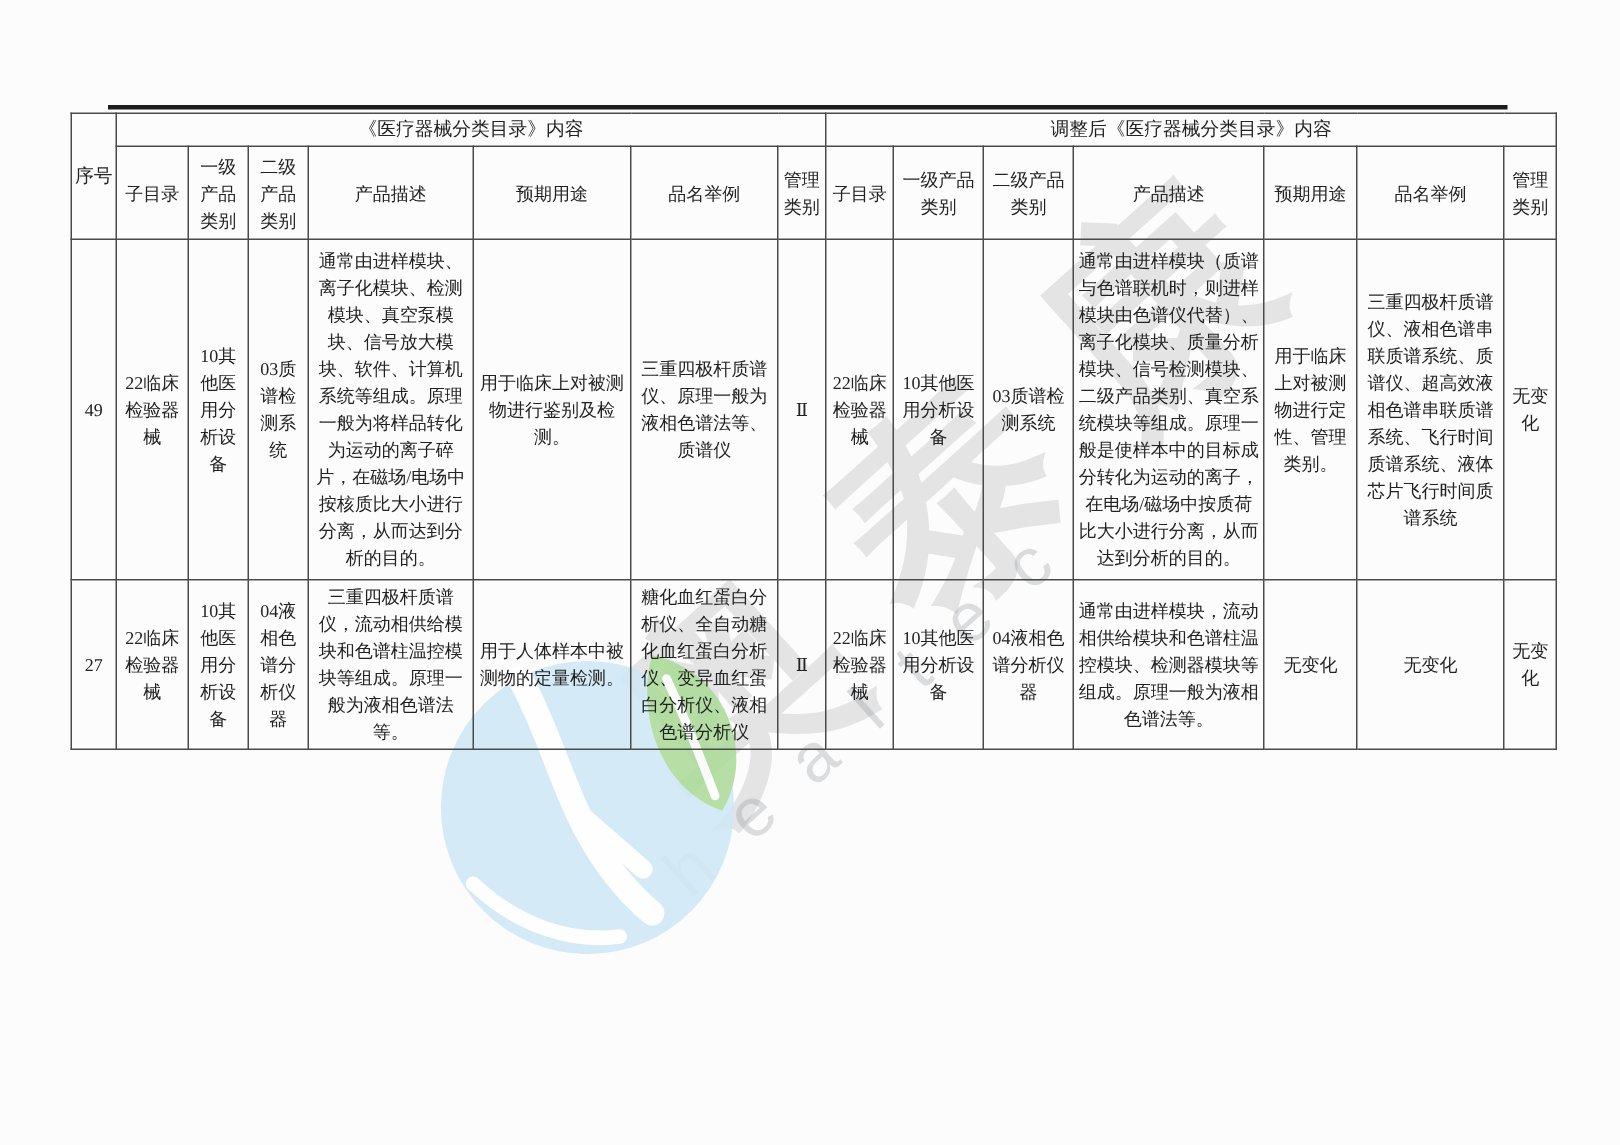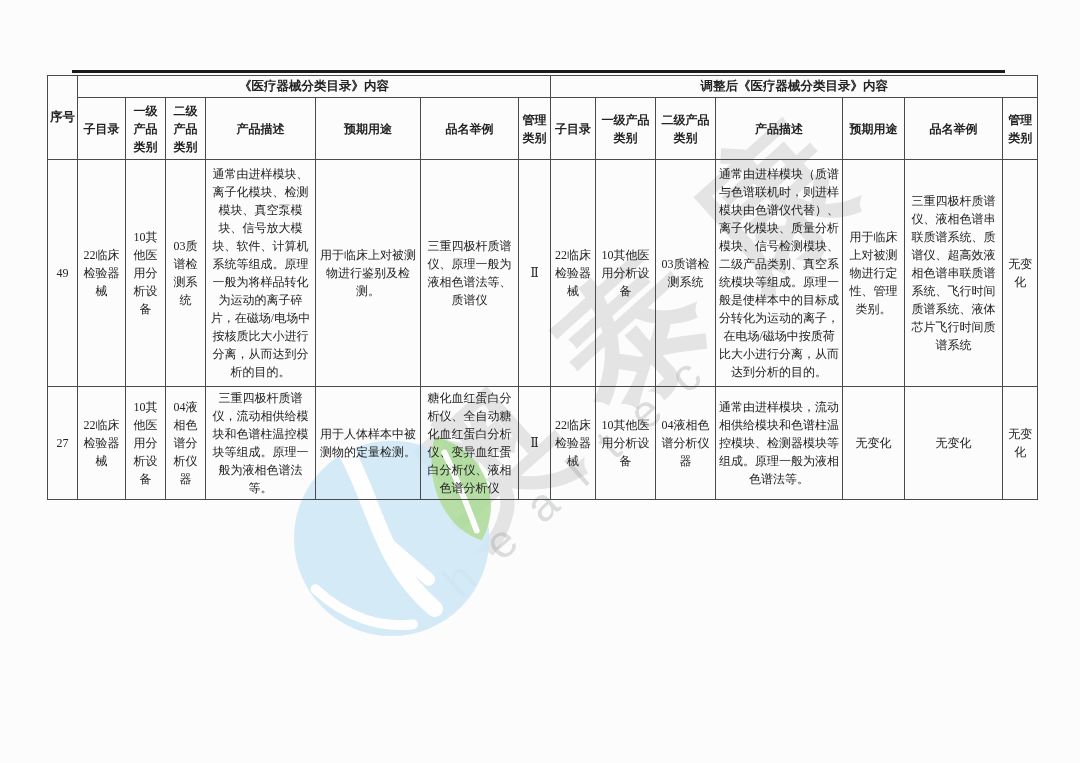--- a/index.html
+++ b/index.html
@@ -38,21 +38,21 @@
     border-collapse:collapse; table-layout:fixed; z-index:2;
   }
   .cls th, .cls td {
     border:1px solid #4a4a4a;
     padding:2px 3px;
     text-align:center; vertical-align:middle;
     font-size:12px; line-height:1.5;
     word-break:break-all;
     background:transparent;
   }
-  .cls th { font-weight:bold; }
+  .cls th { font-weight:normal; }
   tr.sect-row { height:22px; }
   tr.sect-row th { font-size:12.5px; padding:1px; }
   tr.head-row { height:62px; }
   tr.row-26 { height:227px; }
   tr.row-27 { height:100px; }
 </style>
 </head>
 <body>
 
 <div class="page">

